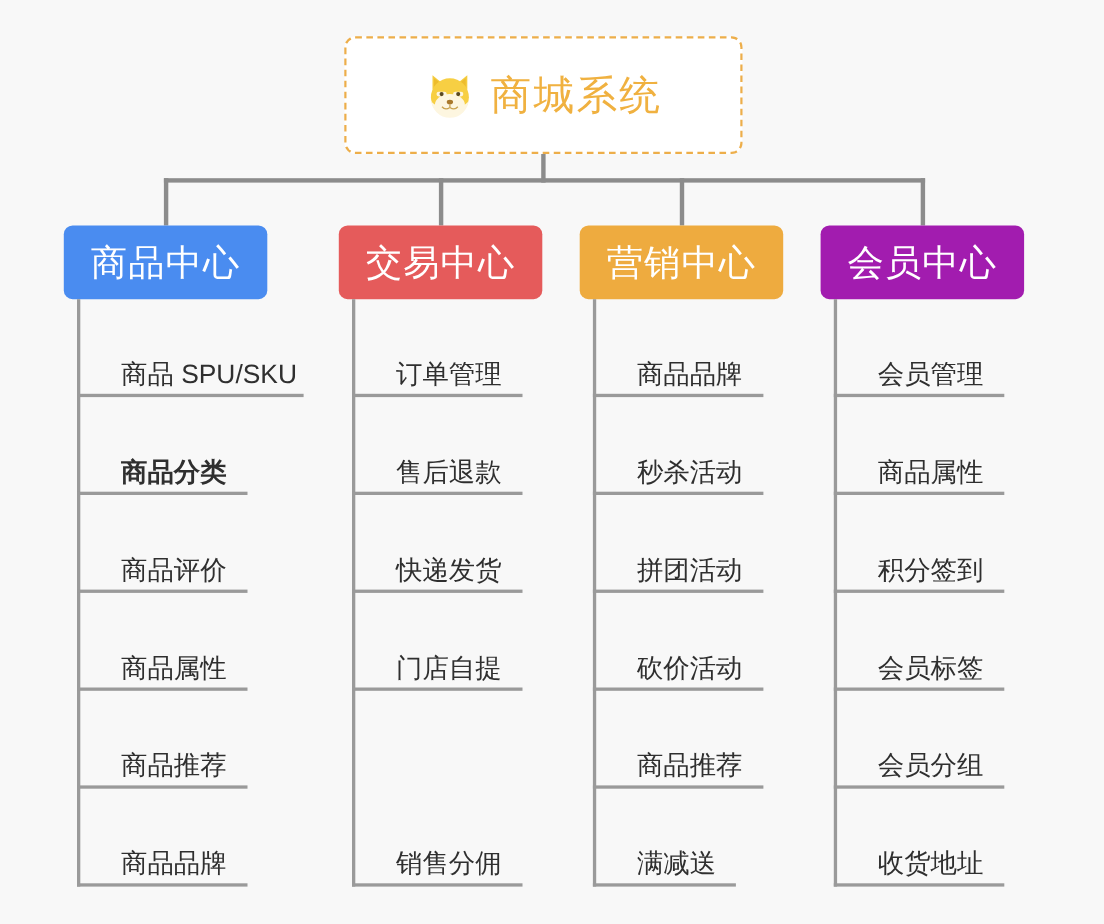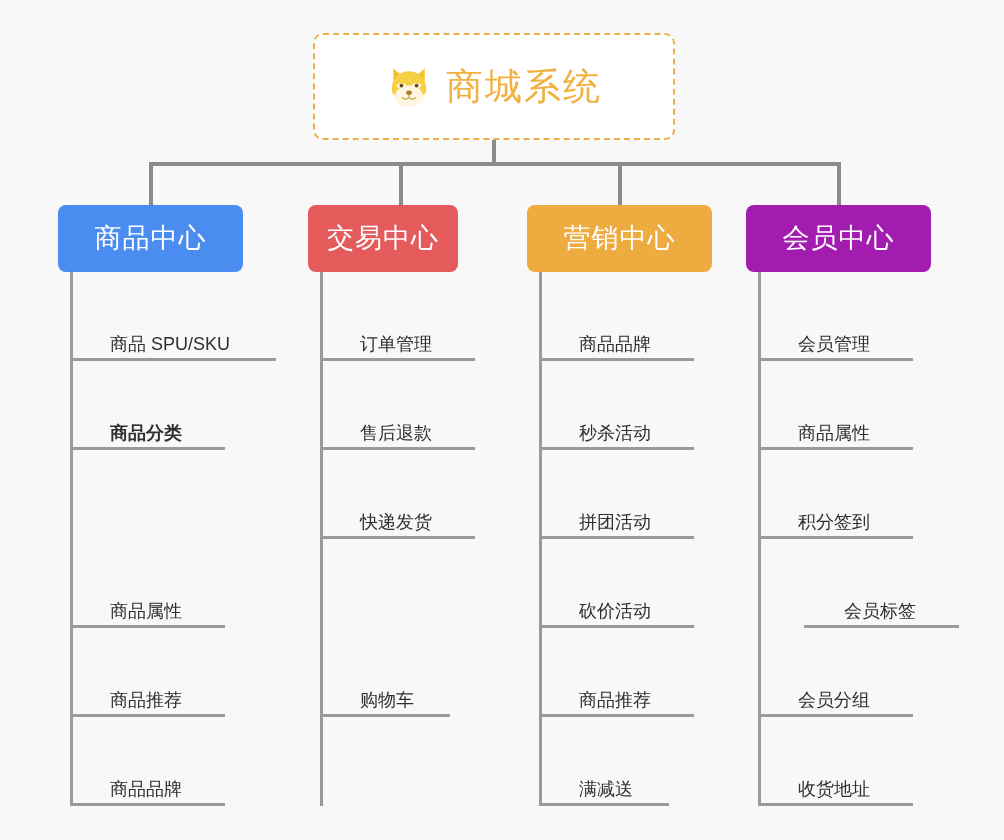--- a/index.html
+++ b/index.html
@@ -63,21 +63,21 @@
     position: absolute;
     top: 205px;
     height: 67px;
     box-sizing: border-box;
     border-radius: 8px;
     display: flex;
     align-items: center;
     justify-content: center;
   }
   .cat-label {
-    font-size: 27px;
+    font-size: 33px;
     color: #ffffff;
     letter-spacing: 1px;
     line-height: 1;
     white-space: nowrap;
   }
 
   
   .branch {
     position: absolute;
     top: 272px;
@@ -98,21 +98,21 @@
     position: absolute;
     left: 0;
     bottom: 0;
     height: 3px;
     background: #9a9a9a;
   }
   .leaf-text {
     position: absolute;
     left: 40px;
     bottom: 8px;
-    font-size: 18px;
+    font-size: 24px;
     color: #2f2f2f;
     line-height: 1;
     white-space: nowrap;
   }
 </style>
 </head>
 <body>
 
 <div id="mindmap">
 
@@ -153,53 +153,61 @@
       <div class="branch" style="left: 70px; width: 260px; height: 534px;">
         <div class="branch-spine" style="height: 534px; background: rgb(154, 154, 154);"></div>
         <div class="leaf" style="top: 0px; width: 206px;">
           <span class="leaf-text">商品 SPU/SKU</span>
           <div class="leaf-rule" style="width: 206px; background: rgb(154, 154, 154);"></div>
         </div>
         <div class="leaf" style="top: 89px; width: 155px; font-weight: bold;">
           <span class="leaf-text">商品分类</span>
           <div class="leaf-rule" style="width: 155px; background: rgb(154, 154, 154);"></div>
         </div>
+        <div class="leaf" style="top: 178px; width: 155px;">
+          <span class="leaf-text">商品评价</span>
+          <div class="leaf-rule" style="width: 155px; background: rgb(154, 154, 154);"></div>
+        </div>
         <div class="leaf" style="top: 267px; width: 155px;">
           <span class="leaf-text">商品属性</span>
           <div class="leaf-rule" style="width: 155px; background: rgb(154, 154, 154);"></div>
         </div>
         <div class="leaf" style="top: 356px; width: 155px;">
           <span class="leaf-text">商品推荐</span>
           <div class="leaf-rule" style="width: 155px; background: rgb(154, 154, 154);"></div>
         </div>
         <div class="leaf" style="top: 445px; width: 155px;">
           <span class="leaf-text">商品品牌</span>
           <div class="leaf-rule" style="width: 155px; background: rgb(154, 154, 154);"></div>
         </div>
       </div>
-      <div class="cat-box" style="left: 308px; width: 150px; background: rgb(229, 91, 91);">
+      <div class="cat-box" style="left: 308px; width: 185px; background: rgb(229, 91, 91);">
         <span class="cat-label">交易中心</span>
       </div>
       <div class="branch" style="left: 320px; width: 260px; height: 534px;">
         <div class="branch-spine" style="height: 534px; background: rgb(154, 154, 154);"></div>
         <div class="leaf" style="top: 0px; width: 155px;">
           <span class="leaf-text">订单管理</span>
           <div class="leaf-rule" style="width: 155px; background: rgb(154, 154, 154);"></div>
         </div>
         <div class="leaf" style="top: 89px; width: 155px;">
           <span class="leaf-text">售后退款</span>
           <div class="leaf-rule" style="width: 155px; background: rgb(154, 154, 154);"></div>
         </div>
         <div class="leaf" style="top: 178px; width: 155px;">
           <span class="leaf-text">快递发货</span>
           <div class="leaf-rule" style="width: 155px; background: rgb(154, 154, 154);"></div>
         </div>
-        <div class="leaf" style="top: 356px; width: 130px;">
-          <span class="leaf-text">购物车</span>
-          <div class="leaf-rule" style="width: 130px; background: rgb(154, 154, 154);"></div>
+        <div class="leaf" style="top: 267px; width: 155px;">
+          <span class="leaf-text">门店自提</span>
+          <div class="leaf-rule" style="width: 155px; background: rgb(154, 154, 154);"></div>
+        </div>
+        <div class="leaf" style="top: 445px; width: 155px;">
+          <span class="leaf-text">销售分佣</span>
+          <div class="leaf-rule" style="width: 155px; background: rgb(154, 154, 154);"></div>
         </div>
       </div>
       <div class="cat-box" style="left: 527px; width: 185px; background: rgb(238, 171, 63);">
         <span class="cat-label">营销中心</span>
       </div>
       <div class="branch" style="left: 539px; width: 260px; height: 534px;">
         <div class="branch-spine" style="height: 534px; background: rgb(154, 154, 154);"></div>
         <div class="leaf" style="top: 0px; width: 155px;">
           <span class="leaf-text">商品品牌</span>
           <div class="leaf-rule" style="width: 155px; background: rgb(154, 154, 154);"></div>
@@ -235,21 +243,21 @@
           <div class="leaf-rule" style="width: 155px; background: rgb(154, 154, 154);"></div>
         </div>
         <div class="leaf" style="top: 89px; width: 155px;">
           <span class="leaf-text">商品属性</span>
           <div class="leaf-rule" style="width: 155px; background: rgb(154, 154, 154);"></div>
         </div>
         <div class="leaf" style="top: 178px; width: 155px;">
           <span class="leaf-text">积分签到</span>
           <div class="leaf-rule" style="width: 155px; background: rgb(154, 154, 154);"></div>
         </div>
-        <div class="leaf" style="top: 267px; width: 155px; margin-left: 46px;">
+        <div class="leaf" style="top: 267px; width: 155px;">
           <span class="leaf-text">会员标签</span>
           <div class="leaf-rule" style="width: 155px; background: rgb(154, 154, 154);"></div>
         </div>
         <div class="leaf" style="top: 356px; width: 155px;">
           <span class="leaf-text">会员分组</span>
           <div class="leaf-rule" style="width: 155px; background: rgb(154, 154, 154);"></div>
         </div>
         <div class="leaf" style="top: 445px; width: 155px; padding-left: 44px;">
           <span class="leaf-text">收货地址</span>
           <div class="leaf-rule" style="width: 155px; background: rgb(154, 154, 154);"></div>

